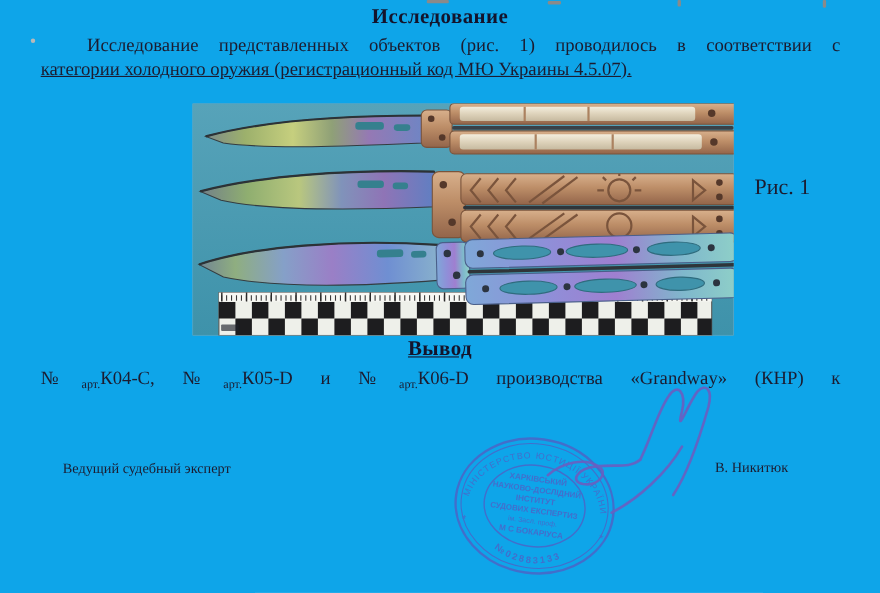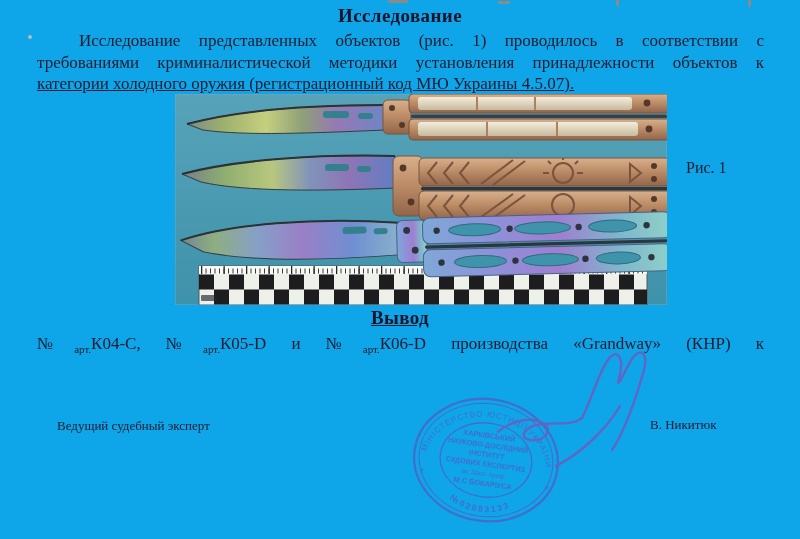--- a/index.html
+++ b/index.html
@@ -9,21 +9,21 @@
   .h-center{left:0;width:800px;text-align:center;font-weight:bold;font-size:19px;
             letter-spacing:.4px;color:#14142c;}
   .para{left:37px;width:727px;font-size:17px;color:#1c1c30;}
   .jline{display:block;text-align:justify;text-align-last:justify;line-height:21.5px;}
   .jlast{display:block;text-align:left;line-height:21.5px;text-decoration:underline;}
   .para2 .jline,.para2 .jlast{line-height:26px;}
   .indent{text-indent:42px;}
   sub.art{font-size:11px;vertical-align:-4px;}
   .frag{position:absolute;background:#8a8a8a;border-radius:1px;}
   .speck{position:absolute;width:4px;height:4px;border-radius:50%;background:#b9b9b9;}
-  #figlabel{font-size:16px;color:#1c1c30;text-align:right;}
+  #figlabel{font-size:20px;color:#1c1c30;text-align:right;}
   #expert,#expname{font-size:13px;color:#1c1c30;}
   #photo{left:175px;top:94px;width:492px;height:211px;}
   #stamp{left:406px;top:394px;width:164px;height:140px;opacity:.88;}
   #signature{left:480px;top:346px;width:185px;height:142px;}
   svg{display:block;}
 </style>
 </head>
 <body>
 
 <div id="page">
@@ -31,21 +31,20 @@
   <div class="frag" style="left:388px;top:0;width:20px;height:3px;"></div>
   <div class="frag" style="left:498px;top:1px;width:12px;height:3px;"></div>
   <div class="frag" style="left:616px;top:0;width:3px;height:6px;"></div>
   <div class="frag" style="left:748px;top:0;width:3px;height:7px;"></div>
   <div class="speck" style="left:28px;top:35px;"></div>
 
   <div class="abs h-center" style="top:5px;">Исследование</div>
 
   <div class="abs para" style="top:30px;">
     <span class="jline indent">Исследование представленных объектов (рис. 1) проводилось в соответствии с</span>
-    <span class="jline">требованиями криминалистической методики установления принадлежности объектов к</span>
     <span class="jlast">категории холодного оружия (регистрационный код МЮ Украины 4.5.07).</span>
   </div>
 
   <div class="abs" id="photo">
     <svg viewBox="0 0 492 211" width="492" height="211">
       <defs>
         <linearGradient id="pBg" x1="0" y1="0" x2="0" y2="1">
           <stop offset="0" stop-color="#57a3b9"></stop>
             <stop offset="1" stop-color="#3e92aa"></stop>
         </linearGradient>

